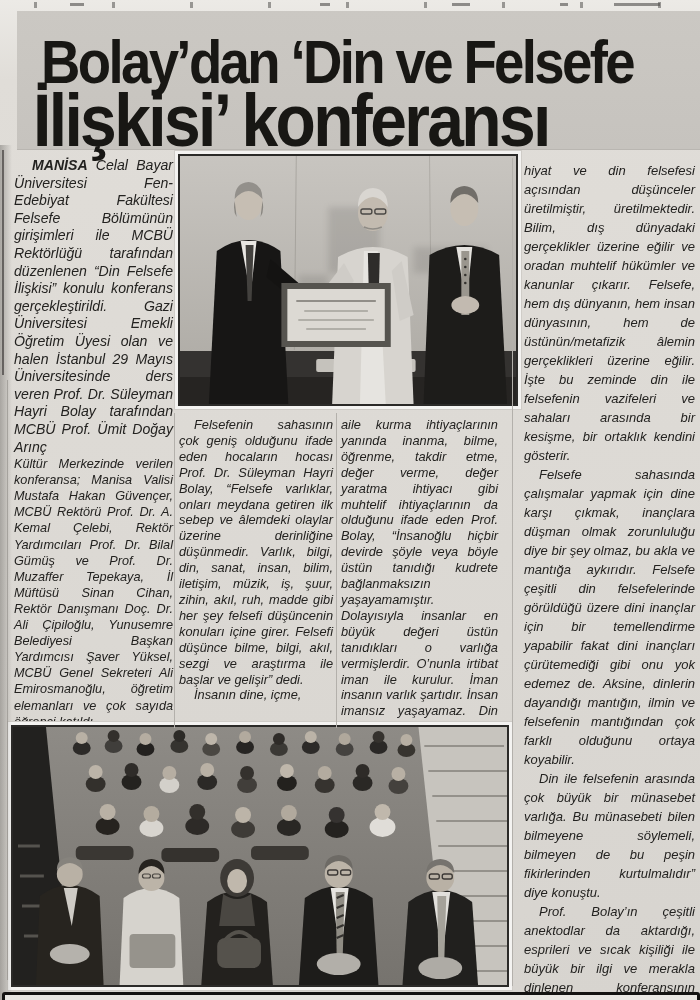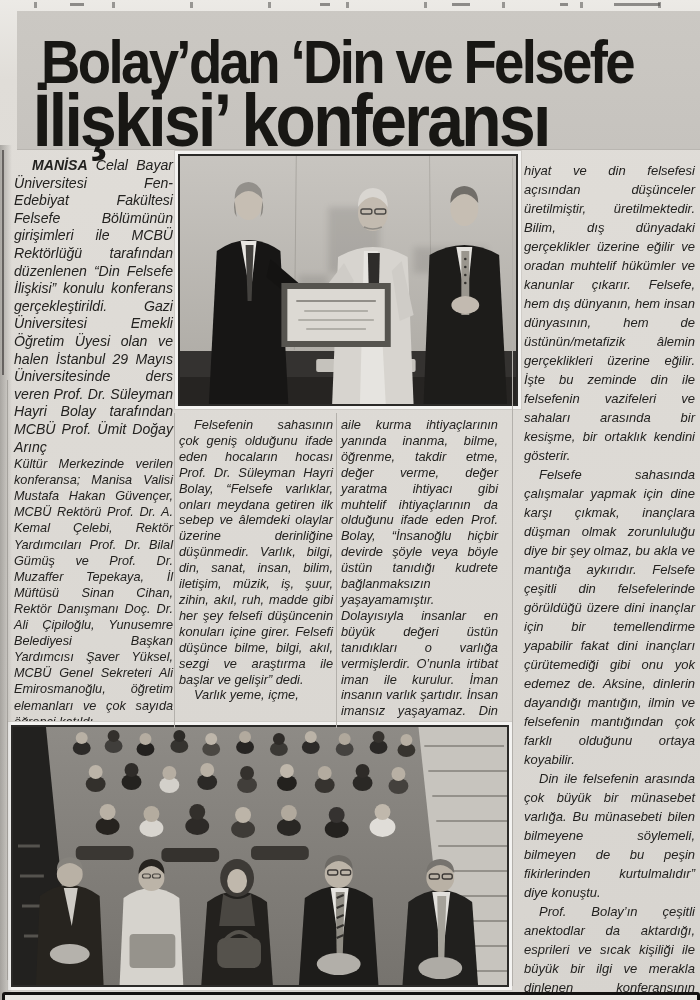--- a/index.html
+++ b/index.html
@@ -166,21 +166,21 @@
         <ellipse cx="288" cy="150" rx="14" ry="9" fill="#c2bab0"></ellipse>
         <ellipse cx="287" cy="54" rx="14" ry="17" fill="#c6beb3"></ellipse>
         <path d="M273,48 Q273,32 287,31 Q301,32 301,48 Q294,39 287,39 Q280,39 273,48" fill="#716e69"></path>
       </g>
       <rect x="0" y="0" width="340" height="250" fill="none" stroke="#2b2a28" stroke-width="2"></rect>
     </svg>
   </div>
 
   <div class="col" id="col2">
     <p class="indent">Felsefenin sahasının çok geniş olduğunu ifade eden hocaların hocası Prof. Dr. Süleyman Hayri Bolay, “Felsefe varlıklar, onları meydana getiren ilk sebep ve âlemdeki olaylar üzerine derinliğine düşünmedir. Varlık, bilgi, din, sanat, insan, bilim, iletişim, müzik, iş, şuur, zihin, akıl, ruh, madde gibi her şey felsefi düşüncenin konuları içine girer. Felsefi düşünce bilme, bilgi, akıl, sezgi ve araştırma ile başlar ve gelişir” dedi.</p>
-    <p class="indent">Varlık yeme, içme,</p>
+    <p class="indent">İnsanın dine, içme,</p>
   </div>
 
   <div class="col" id="col3">
     <p>aile kurma ihtiyaçlarının yanında inanma, bilme, öğrenme, takdir etme, değer verme,  değer yaratma ihtiyacı gibi muhtelif ihtiyaçlarının da olduğunu ifade eden Prof. Bolay, “İnsanoğlu hiçbir devirde şöyle veya böyle üstün tanıdığı kudrete bağlanmaksızın yaşayamamıştır. Dolayısıyla insanlar en büyük değeri üstün tanıdıkları o varlığa vermişlerdir. O’nunla irtibat iman ile kurulur. İman insanın varlık şartıdır. İnsan imansız yaşayamaz. Din üzerinde ila-</p>
   </div>
 
   <div class="col" id="col4">
     <p>hiyat ve din felsefesi açısından düşünceler üretilmiştir, üretilmektedir. Bilim, dış dünyadaki gerçeklikler üzerine eğilir ve oradan muhtelif hükümler ve kanunlar çıkarır. Felsefe, hem dış dünyanın, hem insan dünyasının, hem de üstünün/metafizik âlemin gerçeklikleri üzerine eğilir.  İşte bu zeminde din ile felsefenin vazifeleri ve sahaları arasında bir kesişme, bir ortaklık kendini gösterir.</p>
     <p class="indent">Felsefe sahasında çalışmalar yapmak için dine karşı çıkmak, inançlara düşman olmak zorunluluğu diye bir şey olmaz, bu akla ve mantığa aykırıdır. Felsefe çeşitli din felsefelerinde görüldüğü üzere dini inançlar için bir temellendirme yapabilir fakat dini inançları çürütemediği gibi onu yok edemez de. Aksine, dinlerin dayandığı mantığın, ilmin ve felsefenin mantığından çok farklı olduğunu ortaya koyabilir.</p>
     <p class="indent">Din ile felsefenin arasında çok büyük bir münasebet varlığa. Bu münasebeti bilen bilmeyene söylemeli, bilmeyen de bu peşin fikirlerinden kurtulmalıdır” diye konuştu.</p>

